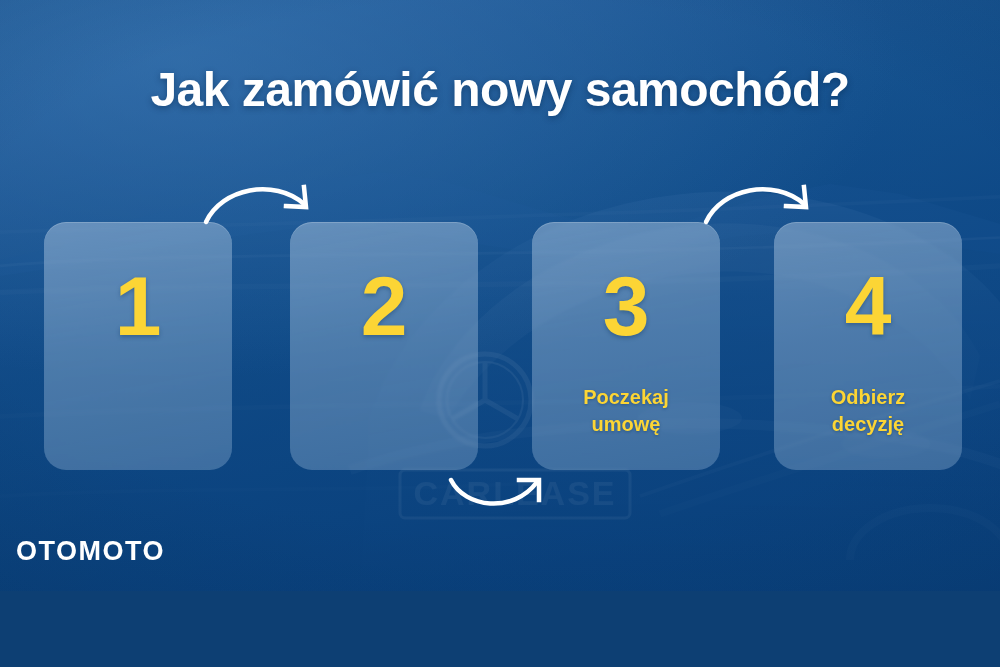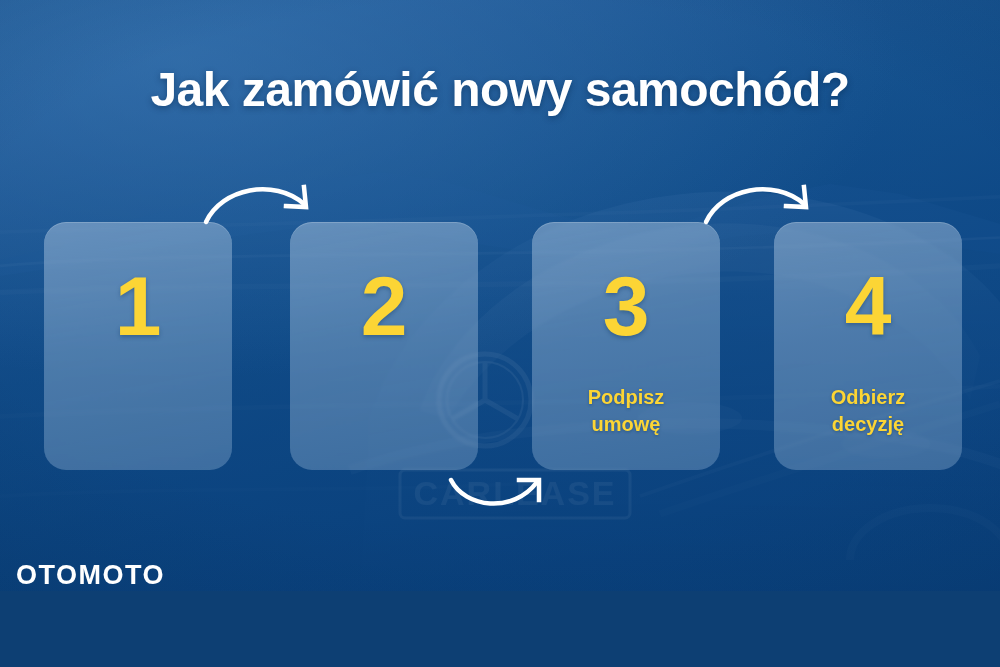--- a/index.html
+++ b/index.html
@@ -135,21 +135,21 @@
   }
   .arrow svg { display: block; overflow: visible; }
   .arrow-1 { left: 200px; top: 176px; }
   .arrow-2 { left: 445px; top: 472px; }
   .arrow-3 { left: 700px; top: 176px; }
 
   
   .logo {
     position: absolute;
     left: 16px;
-    bottom: 0;
+    bottom: 24px;
     display: flex;
     align-items: center;
   }
   .logo-text {
     color: #ffffff;
     font-size: 27px;
     font-weight: bold;
     letter-spacing: 1.5px;
   }
 </style>
@@ -227,21 +227,21 @@
     <div class="card-num">1</div>
   </div>
 
   <div class="card card-2">
     <div class="card-num">2</div>
   </div>
 
   <div class="card card-3">
     <div class="card-num">3</div>
     <div class="card-label">
-      <span class="l1">Podpisz</span>
+      <span class="l1">Poczekaj</span>
       <span class="l2">umowę</span>
     </div>
   </div>
 
   <div class="card card-4">
     <div class="card-num">4</div>
     <div class="card-label">
       <span class="l1">Odbierz</span>
       <span class="l2">decyzję</span>
     </div>

